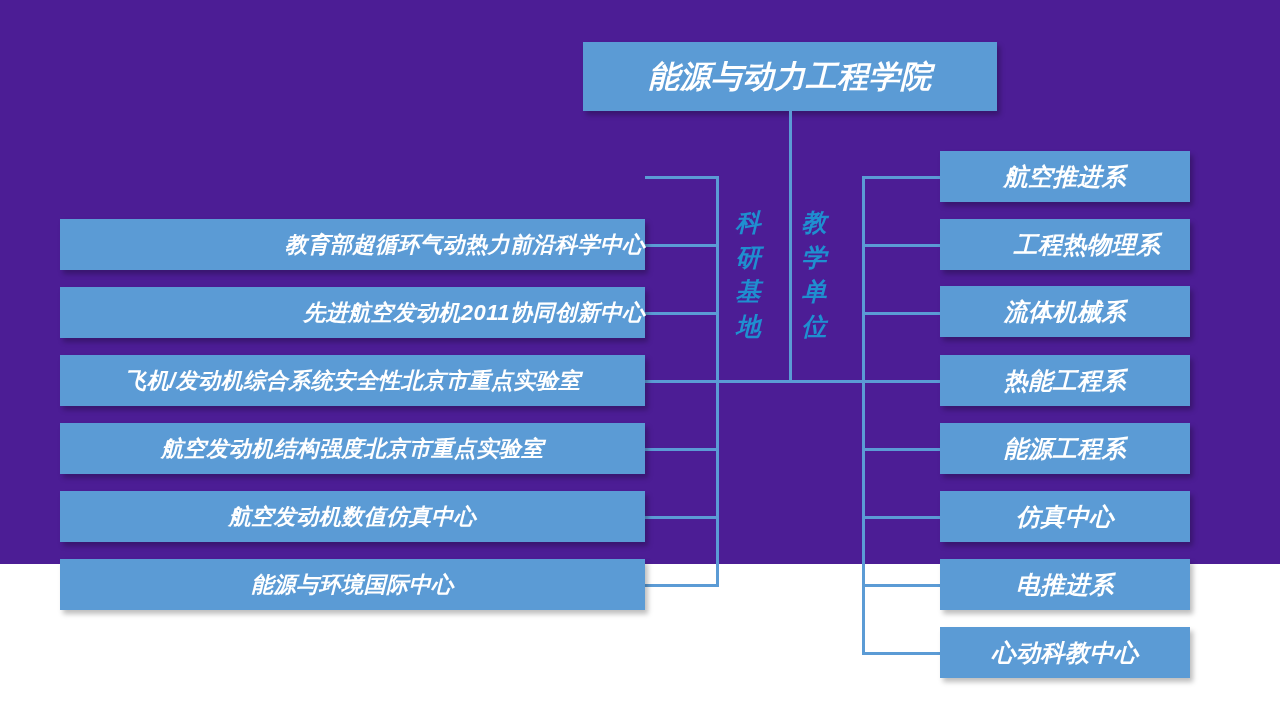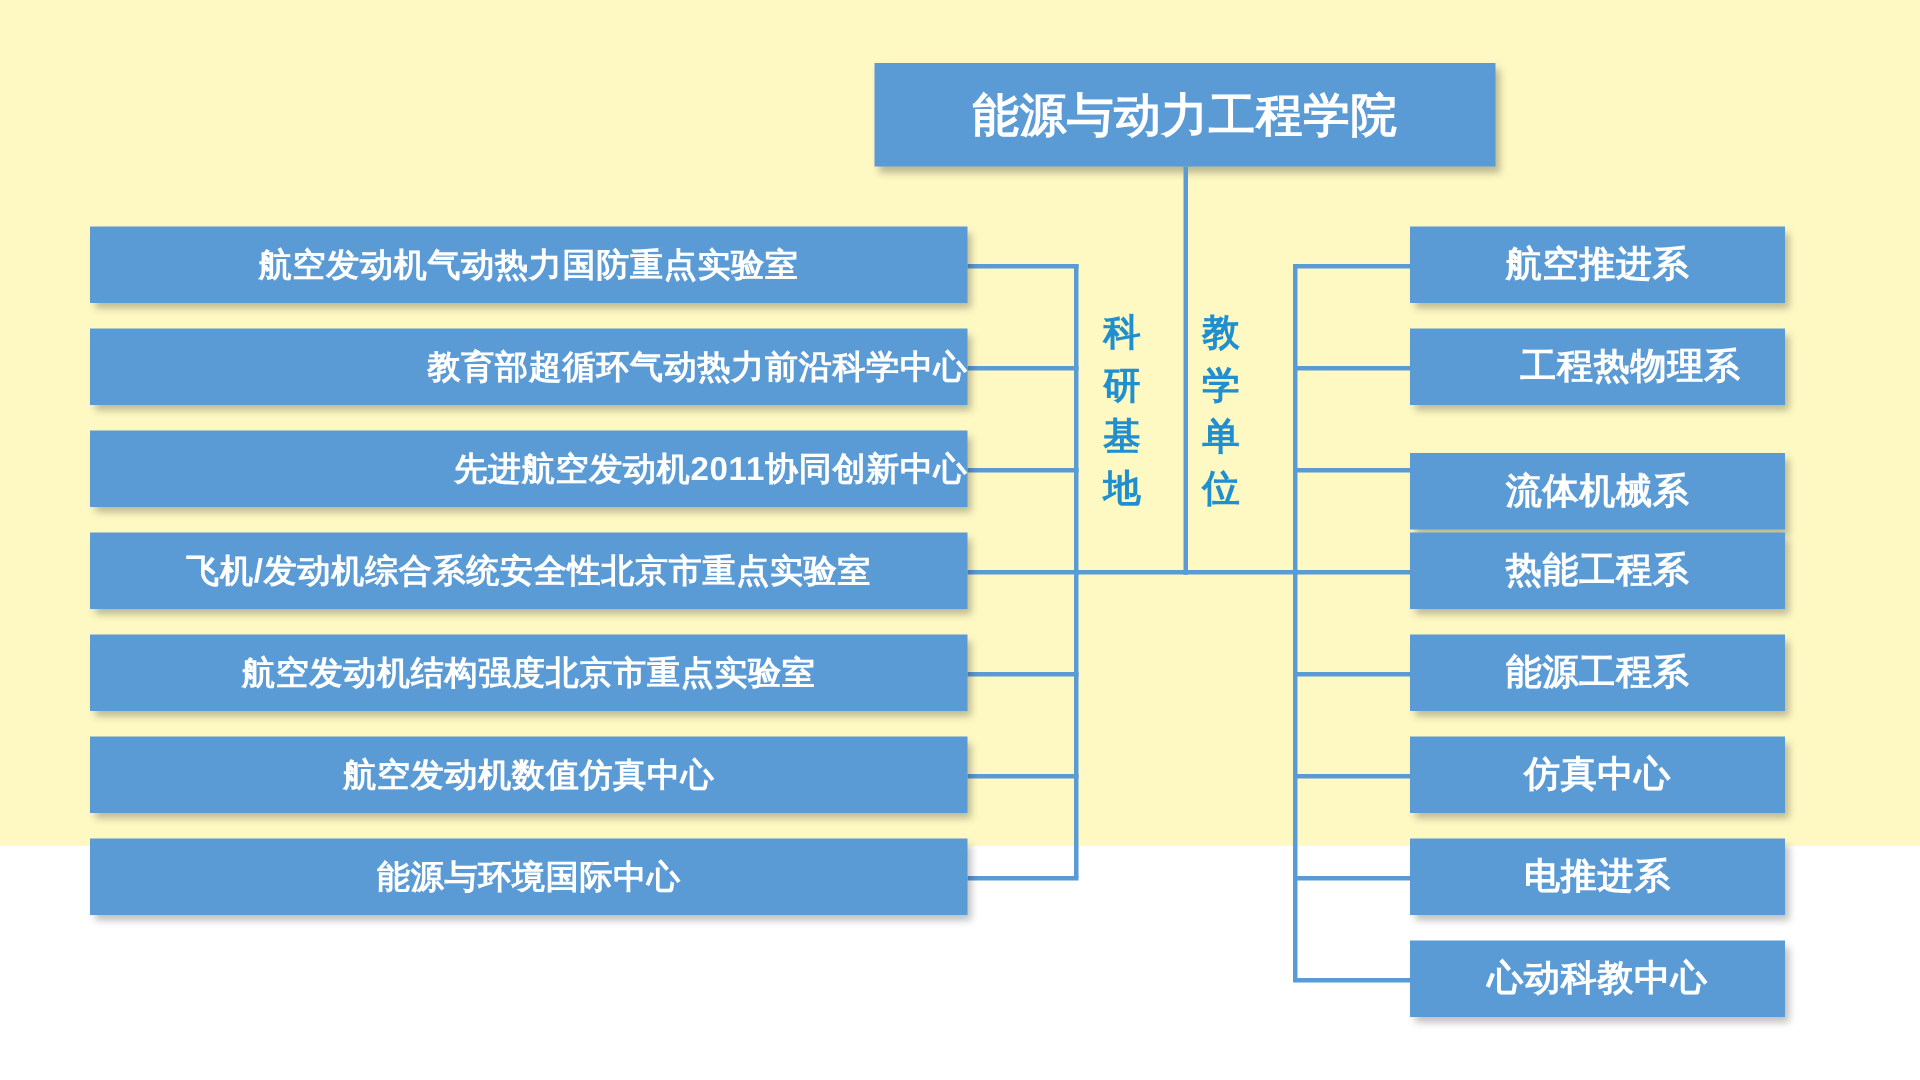--- a/index.html
+++ b/index.html
@@ -10,21 +10,22 @@
     width: 1280px;
     height: 720px;
     background: #ffffff;
     font-family: "Liberation Sans", "DejaVu Sans", sans-serif;
     overflow: hidden;
   }
   #chart-canvas {
     position: relative;
     width: 1280px;
     height: 564px;
-    background: #fef9c3;
+    background: #4c1d95;
+    font-style: italic;
   }
 
   
   .node-box {
     position: absolute;
     background: #5B9BD5;
     color: #ffffff;
     display: flex;
     align-items: center;
     justify-content: center;
@@ -125,23 +126,20 @@
 
   <div class="center-caption" id="caption-research">科
 研
 基
 地</div>
   <div class="center-caption" id="caption-teaching">教
 学
 单
 位</div>
 
-  <div class="node-box left-node" style="top:151px;">
-    <span>航空发动机气动热力国防重点实验室</span>
-  </div>
   <div class="node-box left-node" style="top:219px;justify-content:flex-end;">
     <span>教育部超循环气动热力前沿科学中心</span>
   </div>
   <div class="node-box left-node" style="top:287px;justify-content:flex-end;">
     <span>先进航空发动机2011协同创新中心</span>
   </div>
   <div class="node-box left-node" style="top:355px;">
     <span>飞机/发动机综合系统安全性北京市重点实验室</span>
   </div>
   <div class="node-box left-node" style="top:423px;">
@@ -153,21 +151,21 @@
   <div class="node-box left-node" style="top:559px;text-align:right;">
     <span>能源与环境国际中心</span>
   </div>
 
   <div class="node-box right-node" style="top:151px;">
     <span>航空推进系</span>
   </div>
   <div class="node-box right-node" style="top:219px;padding-left:44px;">
     <span>工程热物理系</span>
   </div>
-  <div class="node-box right-node" style="top:302px;">
+  <div class="node-box right-node" style="top:286px;">
     <span>流体机械系</span>
   </div>
   <div class="node-box right-node" style="top:355px;">
     <span>热能工程系</span>
   </div>
   <div class="node-box right-node" style="top:423px;">
     <span>能源工程系</span>
   </div>
   <div class="node-box right-node" style="top:491px;">
     <span>仿真中心</span>

